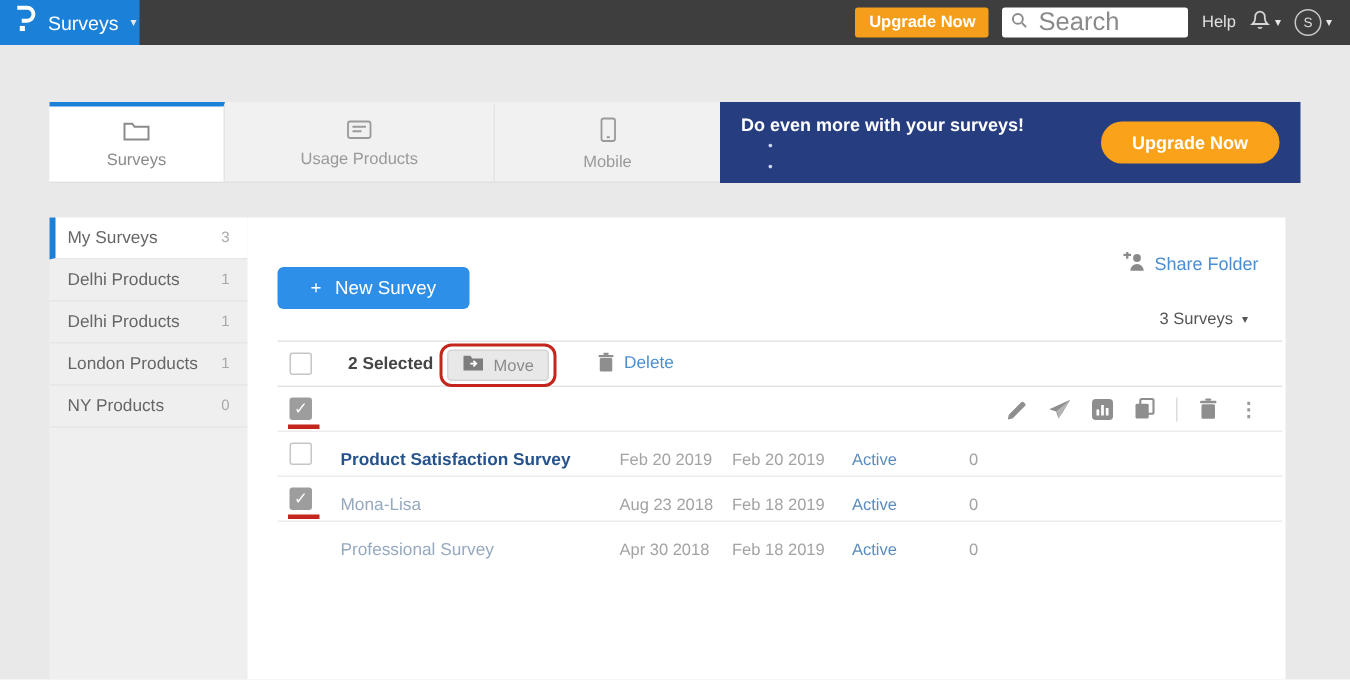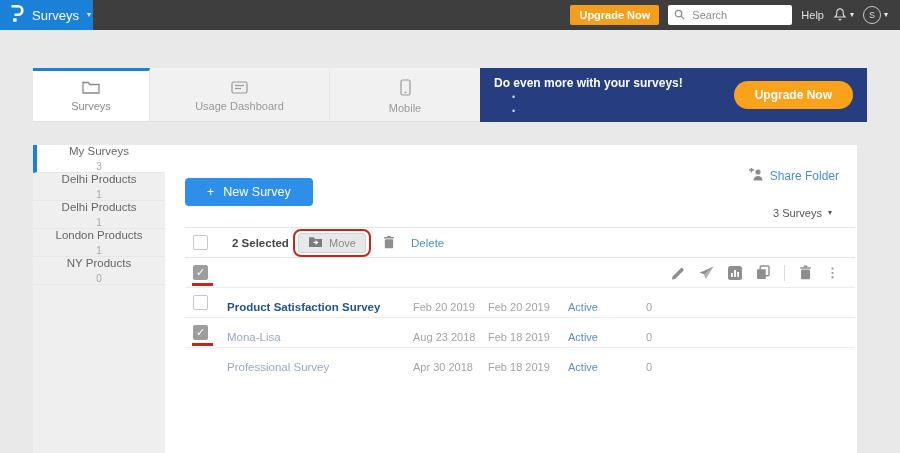--- a/index.html
+++ b/index.html
@@ -11,21 +11,21 @@
   .screen{position:absolute;inset:0;width:900px;height:337px;}
 
   
   .topbar{position:absolute;top:0;left:0;width:900px;height:30px;background:#3e3e3e;display:flex;align-items:center;}
   .brand{width:93px;height:30px;background:#1b80d8;display:flex;align-items:center;gap:8px;padding-left:9px;box-sizing:border-box;cursor:pointer;}
   .brand-label{color:#fff;font-size:13px;}
   .caret{font-size:8px;color:#e8e8e8;line-height:1;}
   .topbar-right{margin-left:auto;display:flex;align-items:center;gap:9px;padding-right:12px;}
   .upgrade-btn{background:#f49e1b;color:#fff;font-weight:bold;font-size:11px;padding:4px 9px;border-radius:2px;cursor:pointer;}
   .search-box{background:#fff;border-radius:2px;height:20px;width:112px;display:flex;align-items:center;gap:5px;padding:0 6px;}
-  .search-box input{border:none;outline:none;font-size:11px;width:100%;color:#555;background:transparent;font-family:"Liberation Sans",sans-serif;}
+  .search-box input{border:none;outline:none;font-size:17px;width:100%;color:#555;background:transparent;font-family:"Liberation Sans",sans-serif;}
   .search-box input::placeholder{color:#8a8a8a;}
   .help-link{color:#e0e0e0;font-size:11px;cursor:pointer;}
   .icon-group{display:flex;align-items:center;gap:3px;cursor:pointer;}
   .avatar{width:16px;height:16px;border:1px solid #c9c9c9;border-radius:50%;color:#ddd;font-size:9px;display:flex;align-items:center;justify-content:center;}
 
   
   .tabstrip{position:absolute;left:33px;top:68px;width:447px;height:54px;display:flex;background:#f1f1f1;border-bottom:1px solid #e0e0e0;box-sizing:border-box;}
   .tab{display:flex;flex-direction:column;align-items:center;justify-content:center;gap:4px;font-size:11px;color:#9a9a9a;border-right:1px solid #e4e4e4;border-top:3px solid transparent;box-sizing:border-box;cursor:pointer;}
   .tab.active{background:#fff;border-top:3px solid #1b80d8;color:#8a8a8a;}
   .tab-surveys{width:117px;}
@@ -34,21 +34,21 @@
 
   
   .banner{position:absolute;left:480px;top:68px;width:387px;height:54px;background:#263e80;box-sizing:border-box;padding:8px 12px 0 14px;}
   .banner-title{color:#ffffff;font-weight:bold;font-size:12px;}
   .bullet-row{display:flex;gap:7px;color:#ccd7f2;font-size:10.5px;line-height:14px;padding-left:18px;align-items:baseline;}
   .bullet-dot{font-size:9px;color:#ccd7f2;}
   .banner-cta{position:absolute;right:14px;top:13px;background:#f9a21a;color:#fff;font-weight:bold;font-size:12px;padding:7px 21px;border-radius:16px;cursor:pointer;}
 
   
   .sidebar{position:absolute;left:33px;top:145px;width:132px;height:308px;background:#efefef;}
-  .side-item{height:28px;display:flex;align-items:center;justify-content:space-between;font-size:11.5px;color:#666;padding:0 12px;border-bottom:1px solid #e6e6e6;box-sizing:border-box;cursor:pointer;flex-direction:column;}
+  .side-item{height:28px;display:flex;align-items:center;justify-content:space-between;font-size:11.5px;color:#666;padding:0 12px;border-bottom:1px solid #e6e6e6;box-sizing:border-box;cursor:pointer;}
   .side-item.active{background:#fff;border-left:4px solid #1b80d8;padding-left:8px;}
   .side-count{font-size:10px;color:#a8a8a8;}
 
   
   .main{position:absolute;left:165px;top:145px;width:692px;height:308px;background:#fff;}
   .share-folder{position:absolute;top:12px;right:18px;display:flex;gap:6px;align-items:center;color:#4a8fd3;font-size:12px;cursor:pointer;margin-top:11px;}
   .new-survey{position:absolute;left:20px;top:33px;background:#2e8fe8;color:#fff;font-size:12.5px;padding:7px 22px;border-radius:4px;display:flex;gap:9px;align-items:center;cursor:pointer;}
   .surveys-dd{position:absolute;right:25px;top:62px;font-size:11px;color:#555;display:flex;gap:6px;align-items:center;cursor:pointer;justify-content:space-between;}
   .surveys-dd .caret{color:#555;}
 
@@ -59,21 +59,21 @@
 
   .cb{position:absolute;left:8px;top:7px;width:15px;height:15px;border-radius:2px;box-sizing:border-box;cursor:pointer;}
   .cb.unchecked{background:#fff;border:1px solid #c6c6c6;}
   .cb.checked{background:#9d9d9d;}
   .cb.checked::after{content:"\2713";color:#fff;font-size:11px;position:absolute;left:3px;top:1px;}
   .red-underline{position:absolute;left:7px;bottom:1px;width:21px;height:3px;background:#c4261d;}
 
   .selected-label{position:absolute;left:47px;top:50%;transform:translateY(-50%);font-weight:bold;font-size:11.5px;color:#454545;}
   .move-annot{position:absolute;left:108px;top:1px;border:2.5px solid #c4261d;border-radius:8px;padding:2px 3px;display:flex;}
   .move-btn{background:#e8e8e8;border:1px solid #d4d4d4;border-radius:3px;padding:2px 9px;display:flex;align-items:center;gap:6px;font-size:11px;color:#8a8a8a;cursor:pointer;}
-  .delete-group{position:absolute;left:198px;top:50%;transform:translateY(-50%);display:flex;align-items:center;gap:16px;font-size:11.5px;color:#4a8fd3;cursor:pointer;}
+  .delete-group{position:absolute;left:213px;top:50%;transform:translateY(-50%);display:flex;align-items:center;gap:6px;font-size:11.5px;color:#4a8fd3;cursor:pointer;}
 
   .cell{position:absolute;top:3px;font-size:11px;color:#a3a3a3;white-space:nowrap;margin-top:40px;}
   .cell.title{left:42px;color:#96a9bf;font-size:11.5px;cursor:pointer;}
   .cell.title.primary{color:#26538c;font-weight:bold;}
   .cell.d1{left:228px;}
   .cell.d2{left:303px;}
   .cell.status{left:383px;color:#5b8cbe;cursor:pointer;}
   .cell.resp{left:461px;}
   .actions{position:absolute;right:16px;top:0;height:100%;display:flex;align-items:center;gap:14px;}
   .actions .divider{width:1px;height:16px;background:#dcdcdc;}
@@ -134,21 +134,21 @@
       <span>Surveys</span>
     </div>
     <div class="tab tab-usage">
       <span>
         <svg width="17" height="13" viewBox="0 0 17 13" fill="none" stroke="#9a9a9a" stroke-width="1.2">
           <rect x="1" y="1" width="15" height="11" rx="1.5"></rect>
           <line x1="4" y1="4.5" x2="13" y2="4.5"></line>
           <line x1="4" y1="7.5" x2="10" y2="7.5"></line>
         </svg>
       </span>
-      <span>Usage Dashboard</span>
+      <span>Usage Products</span>
     </div>
     <div class="tab tab-mobile">
       <span>
         <svg width="11" height="17" viewBox="0 0 11 17" fill="none" stroke="#9a9a9a" stroke-width="1.2">
           <rect x="1" y="1" width="9" height="15" rx="1.5"></rect>
           <line x1="4.5" y1="13.5" x2="6.5" y2="13.5"></line>
         </svg>
       </span>
       <span>Mobile</span>
     </div>

